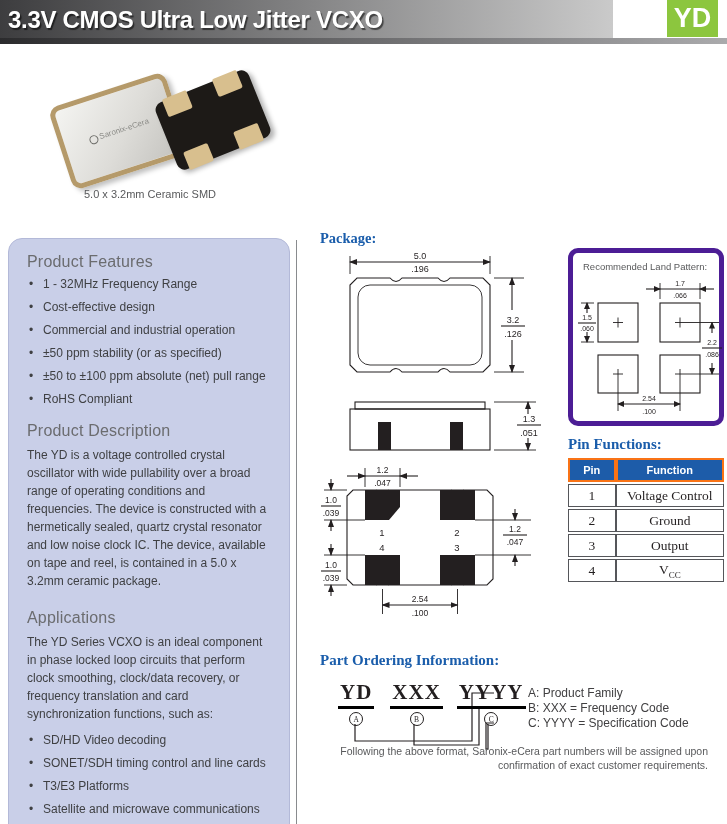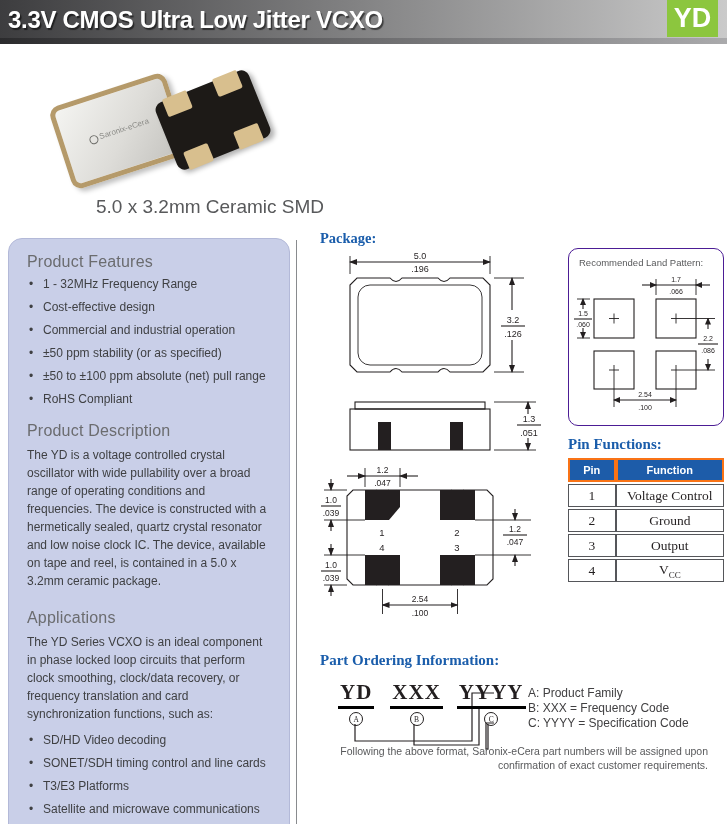--- a/index.html
+++ b/index.html
@@ -1,21 +1,21 @@
 <!DOCTYPE html>
 <html><head>
 <meta charset="utf-8">
 <style>
   html,body{margin:0;padding:0;}
   body{
     width:727px;height:824px;position:relative;background:#ffffff;
     font-family:"Liberation Sans",sans-serif;color:#414042;overflow:hidden;
   }
   
-  .hdr-bar{position:absolute;left:0;top:0;width:727px;height:38px;
+  .hdr-bar{position:absolute;left:0;top:0;width:613px;height:38px;
     background:linear-gradient(to right,#3d3d3f,#cacaca);}
   .hdr-strip{position:absolute;left:0;top:38px;width:727px;height:6px;
     background:linear-gradient(to right,#2b2b2d,#aaaaac);}
   .hdr-title{position:absolute;left:8px;top:0;height:38px;line-height:40px;
     font-size:24px;font-weight:bold;color:#ffffff;letter-spacing:-0.3px;
     text-shadow:1.5px 1.5px 1px rgba(0,0,0,0.55);}
   .yd-box{position:absolute;left:667px;top:0;width:51px;height:37px;
     display:flex;align-items:center;justify-content:center;
     font-size:27px;font-weight:bold;color:#ffffff;}
   
@@ -26,41 +26,41 @@
     display:flex;align-items:center;justify-content:center;}
   .chip-logo{font-size:8px;color:#8d8d89;white-space:nowrap;}
   .chip-logo .dot{display:inline-block;width:7px;height:7px;border:1.5px solid #6a6a66;
     border-radius:50%;vertical-align:middle;margin-right:2px;}
   .chip-bottom{position:absolute;left:163px;top:84px;width:100px;height:72px;
     transform:rotate(-22deg);background:#1d1a17;border-radius:8px;
     box-shadow:3px 4px 5px rgba(0,0,0,0.3);}
   .chip-bottom .pad{position:absolute;width:26px;height:19px;background:#d8bf8e;border-radius:2px;}
   .pad-tl{left:10px;top:-2px;} .pad-tr{right:10px;top:-2px;}
   .pad-bl{left:10px;bottom:-2px;} .pad-br{right:10px;bottom:-2px;}
-  .photo-caption{position:absolute;left:96px;top:188px;font-size:19px;color:#58595b;margin-top:8px;}
+  .photo-caption{position:absolute;left:84px;top:188px;font-size:11px;color:#58595b;}
   
   .panel{position:absolute;left:8px;top:238px;width:282px;height:600px;
     background:#c9cfe8;border:1px solid #b3b9d8;border-radius:14px;
     box-sizing:border-box;padding:8px 12px 0 18px;}
   .panel h2{font-size:16px;font-weight:normal;color:#6b6c6f;margin:6px 0 6px 0;letter-spacing:0.2px;}
   .panel p{font-size:12px;line-height:1.5;color:#3f4043;margin:2px 4px 10px 0;}
   .blist{list-style:none;margin:2px 0 8px 0;padding:0;}
   .blist li{font-size:12px;color:#3f4043;padding-left:16px;position:relative;margin:0 0 9px 0;}
   .blist li .bdot{position:absolute;left:2px;top:0;color:#3f4043;}
   
   .h-blue{position:absolute;font-family:"Liberation Serif",serif;font-weight:bold;
     color:#1a5dab;font-size:14.5px;}
   .drawing{position:absolute;}
   .drawing svg{display:block;}
   .dline{stroke:#231f20;stroke-width:1.1;fill:none;}
   .dthin{stroke:#231f20;stroke-width:0.9;fill:none;}
   .dtext{font-family:"Liberation Sans",sans-serif;fill:#231f20;}
   
   .lp-box{position:absolute;left:568px;top:248px;width:156px;height:178px;
-    border:1px solid #4c1d95;border-radius:10px;box-sizing:border-box;background:#ffffff;}
+    border:5px solid #4c1d95;border-radius:10px;box-sizing:border-box;background:#ffffff;}
   .lp-title{position:absolute;left:10px;top:8px;font-size:9.5px;color:#58595b;}
   
   .pin-table{position:absolute;left:568px;top:456px;width:156px;
     border-collapse:separate;border-spacing:0 2px;}
   .pin-table th{background:#1d5ca9;color:#ffffff;font-size:11px;font-weight:bold;
     border:2px solid #f97316;height:18px;text-align:center;}
   .pin-table td{border:1px solid #55565a;font-family:"Liberation Serif",serif;
     font-size:13.5px;color:#231f20;height:19px;text-align:center;background:#ffffff;}
   .col-pin{width:44px;} .col-fn{width:108px;}
   

